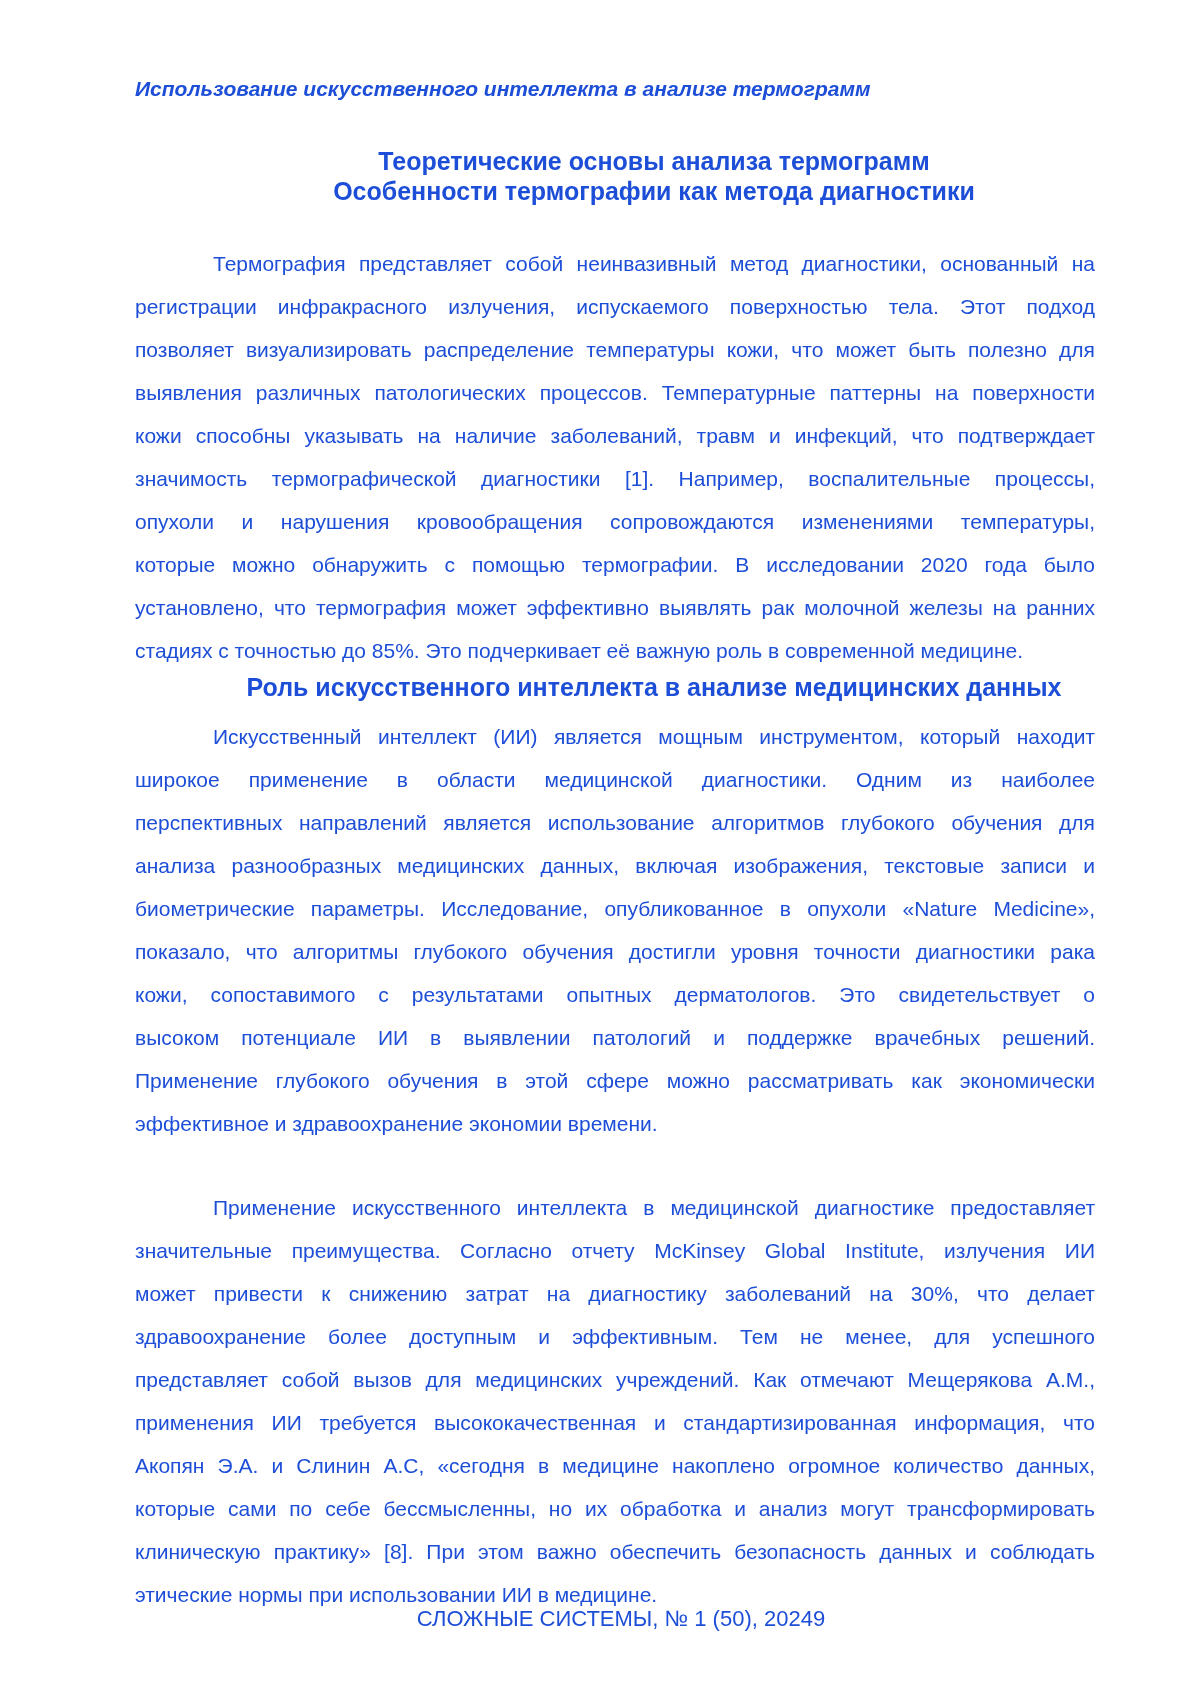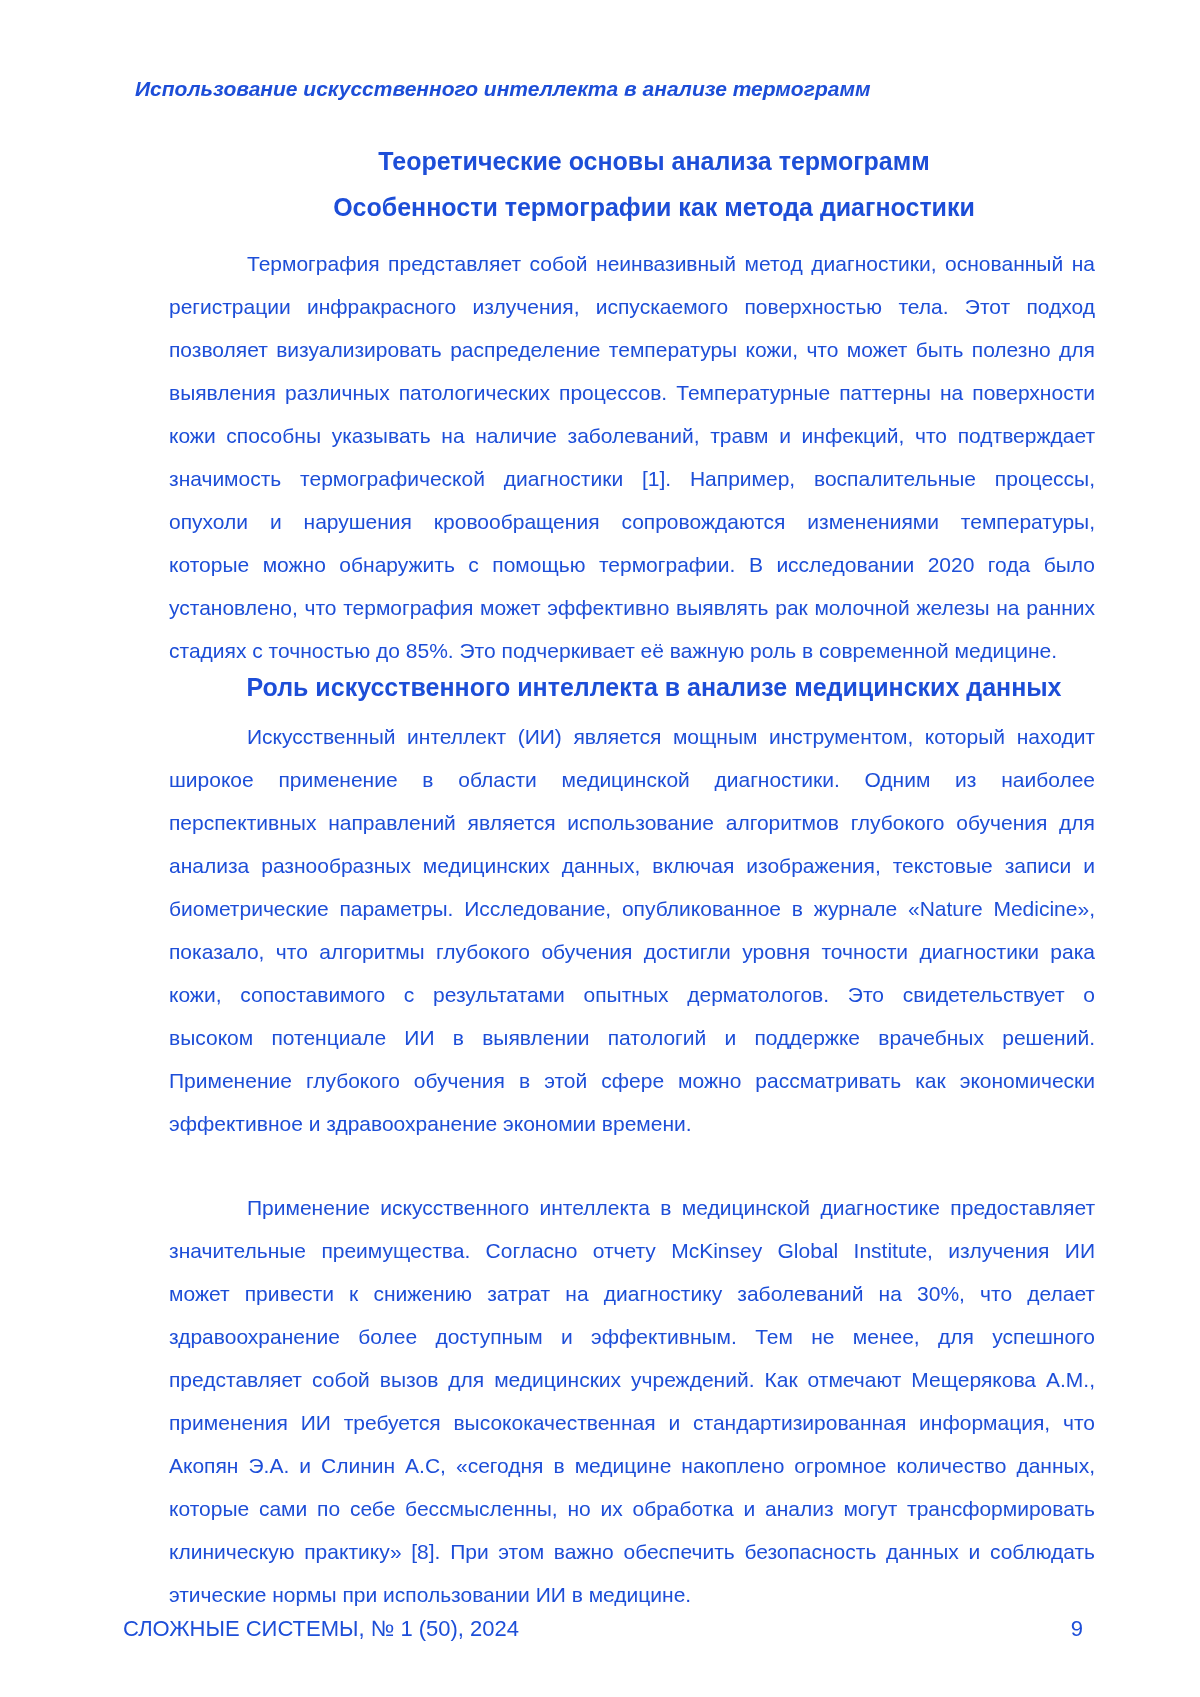--- a/index.html
+++ b/index.html
@@ -34,53 +34,51 @@
     width: 960px;
     margin: 0;
     padding: 0 0 0 78px;
     box-sizing: border-box;
     font-size: 25px;
     line-height: 30px;
     font-weight: bold;
     text-align: center;
   }
   .heading.h1 { top: 146px; }
-  .heading.h2 { top: 192px; }
+  .heading.h2 { top: 176px; }
   .heading.h3 { top: 672px; }
   .para {
     position: absolute;
     left: 135px;
     width: 960px;
     font-size: 21px;
   }
   .para-1 { top: 242px; }
   .para-2 { top: 715px; }
   .para-3 { top: 1186px; }
   .line {
     height: 43px;
     line-height: 43px;
     text-align: justify;
     text-align-last: justify;
     overflow: hidden;
     white-space: nowrap;
-    margin-left: 34px;
   }
   .line.first { text-indent: 78px; }
   .line.last  { text-align-last: left; }
   .footer {
     position: absolute;
     top: 1604px;
-    left: 123px;
+    left: 141px;
     width: 960px;
     display: flex;
-    justify-content: space-between;
+    justify-content: center;
     align-items: baseline;
     font-size: 22px;
     line-height: 30px;
-    margin-top: 10px;
   }
 </style>
 </head>
 <body>
 
 <div class="page">
 
   <div class="running-head">Использование искусственного интеллекта в анализе термограмм</div>
 
   <h1 class="heading h1">Теоретические основы анализа термограмм</h1>
@@ -100,21 +98,21 @@
       <div class="line last">стадиях с точностью до 85%. Это подчеркивает её важную роль в современной медицине.</div>
     </div>
 
   <h2 class="heading h3">Роль искусственного интеллекта в анализе медицинских данных</h2>
 
   <div class="para para-2">
       <div class="line first">Искусственный интеллект (ИИ) является мощным инструментом, который находит</div>
       <div class="line">широкое применение в области медицинской диагностики. Одним из наиболее</div>
       <div class="line">перспективных направлений является использование алгоритмов глубокого обучения для</div>
       <div class="line">анализа разнообразных медицинских данных, включая изображения, текстовые записи и</div>
-      <div class="line">биометрические параметры. Исследование, опубликованное в журнале «Nature Medicine»,</div>
+      <div class="line">биометрические параметры. Исследование, опубликованное в опухоли «Nature Medicine»,</div>
       <div class="line">показало, что алгоритмы глубокого обучения достигли уровня точности диагностики рака</div>
       <div class="line">кожи, сопоставимого с результатами опытных дерматологов. Это свидетельствует о</div>
       <div class="line">высоком потенциале ИИ в выявлении патологий и поддержке врачебных решений.</div>
       <div class="line">Применение глубокого обучения в этой сфере можно рассматривать как экономически</div>
       <div class="line last">эффективное и здравоохранение экономии времени.</div>
     </div>
 
   <div class="para para-3">
       <div class="line first">Применение искусственного интеллекта в медицинской диагностике предоставляет</div>
       <div class="line">значительные преимущества. Согласно отчету McKinsey Global Institute, излучения ИИ</div>

